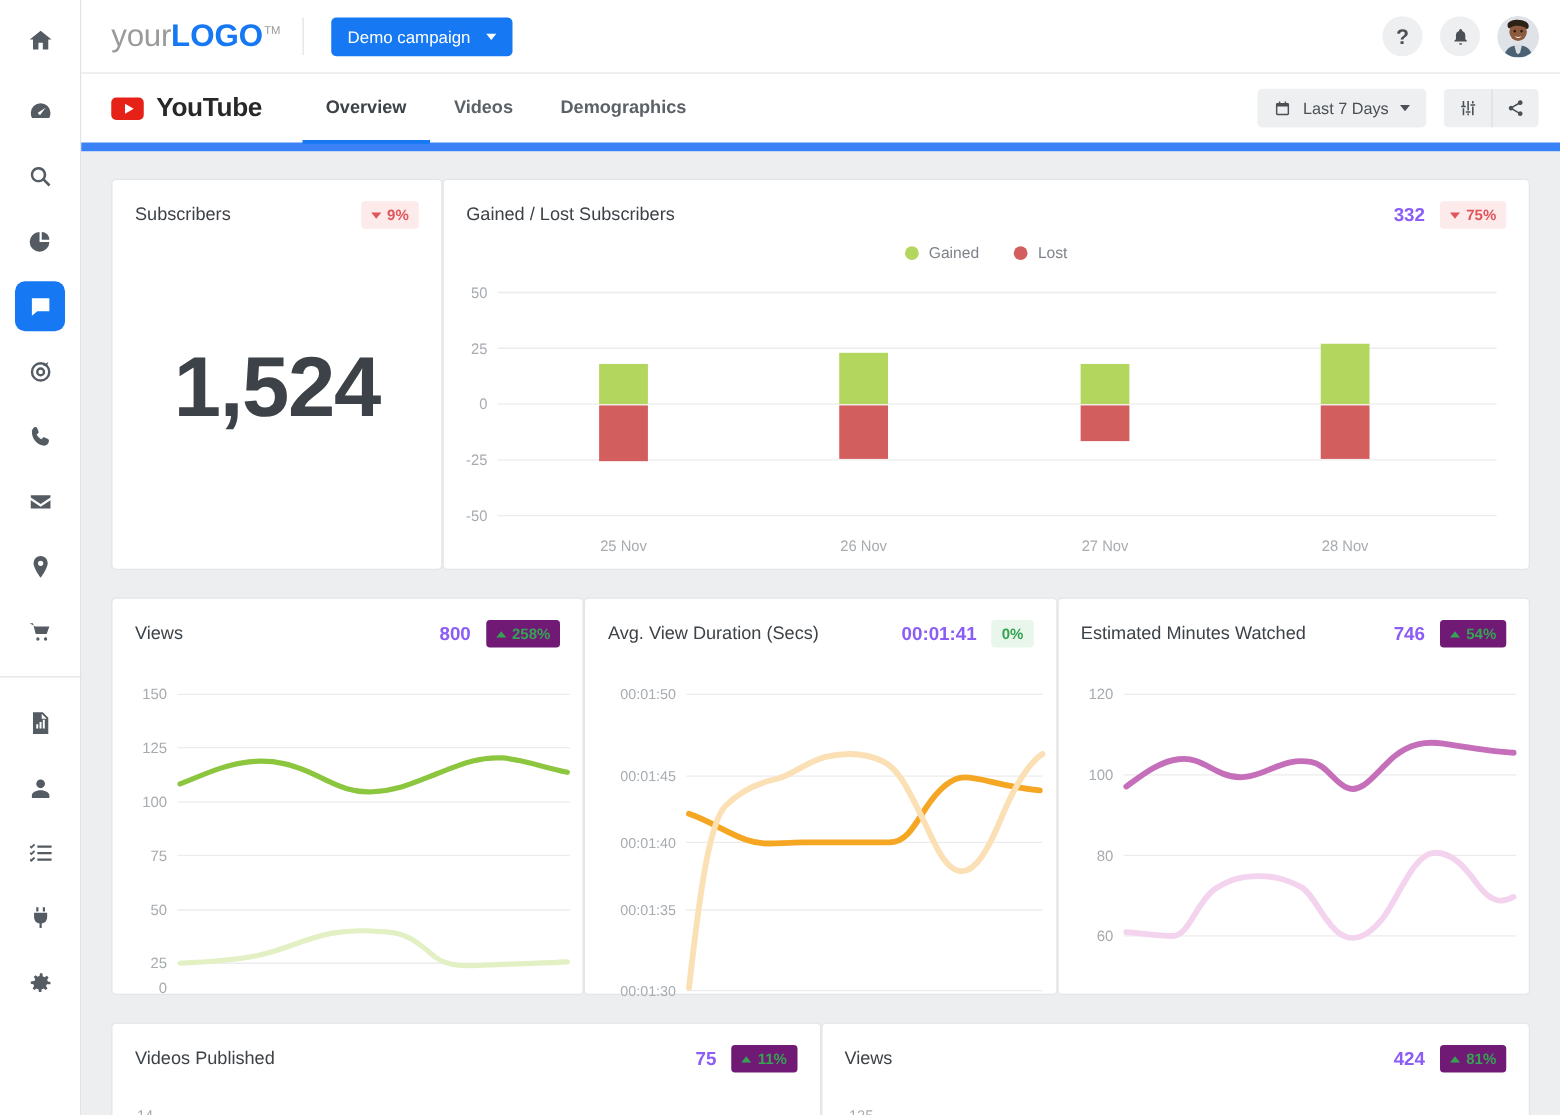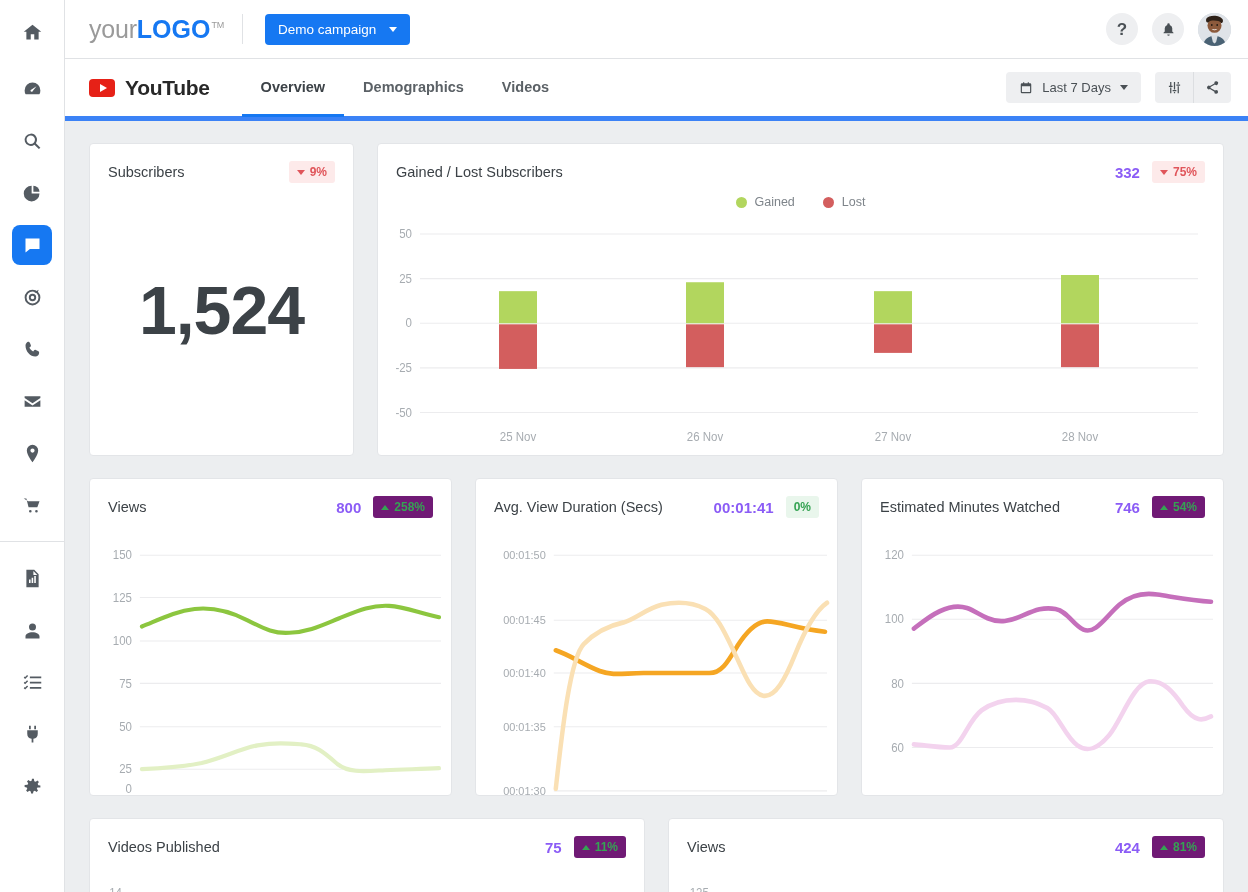--- a/index.html
+++ b/index.html
@@ -58,21 +58,21 @@
   .round-btn svg { width: 15px; height: 15px; fill: #4a5055; }
   .qmark { font-size: 17px; font-weight: 700; color: #4a5055; line-height: 1; }
   .avatar {
     width: 33px; height: 33px; border-radius: 50%; margin-left: 14px;
     overflow: hidden; cursor: pointer; background: #cfd6dd; position: relative;
   }
 
   
   .tabbar {
     height: 62px; min-height: 62px; background: #fff;
-    border-bottom: 5px solid #3b82f6;
+    border-bottom: 7px solid #3b82f6;
     display: flex; align-items: center; padding: 0 17px 0 24px;
   }
   .yt-brand { display: flex; align-items: center; gap: 10px; margin-right: 32px; }
   .yt-play {
     width: 26px; height: 18px; background: #e62117; border-radius: 4px;
     display: flex; align-items: center; justify-content: center;
   }
   .yt-play i { width:0; height:0; border-top:4px solid transparent; border-bottom:4px solid transparent; border-left:7px solid #fff; display:block; margin-left:2px;}
   .yt-name { font-size: 21px; font-weight: 700; color: #282828; letter-spacing: -0.3px; }
   .tabs { display: flex; align-items: center; height: 100%; }
@@ -92,21 +92,21 @@
   .icon-group { display: flex; margin-left: 14px; border-radius: 4px; overflow: hidden; }
   .icon-group button {
     width: 38px; height: 31px; background: #eeeff1; border: none; cursor: pointer;
     display: flex; align-items: center; justify-content: center;
   }
   .icon-group button + button { border-left: 1px solid #dcdee1; }
   .icon-group svg { width: 15px; height: 15px; fill: #4a5055; }
 
   
   .content { flex: 1; overflow: hidden; padding: 22px 24px 0 24px; }
-  .row { display: flex; gap: 23px; margin-bottom: 22px; }
+  .row { display: flex; margin-bottom: 22px; }
 
   .card {
     background: #fff; border: 1px solid #e3e5e8; border-radius: 4px;
     display: flex; flex-direction: column;
   }
   .card-head {
     display: flex; align-items: center; padding: 17px 18px 0 18px;
   }
   .card-title { font-size: 14.5px; color: #3c4247; }
   .card-head-spacer { flex: 1; }
@@ -266,22 +266,22 @@
 
     <div class="tabbar">
       <div class="yt-brand">
         <span class="yt-play">
             <i></i>
           </span>
         <span class="yt-name">YouTube</span>
       </div>
       <div class="tabs">
         <div class="tab active">Overview</div>
+        <div class="tab">Videos</div>
         <div class="tab">Demographics</div>
-        <div class="tab">Videos</div>
       </div>
       <div class="tab-spacer"></div>
       <button class="date-btn">
         <svg viewBox="0 0 24 24">
             <path d="M7 2v2H5a2 2 0 0 0-2 2v13a2 2 0 0 0 2 2h14a2 2 0 0 0 2-2V6a2 2 0 0 0-2-2h-2V2h-2v2H9V2zm-2 7h14v10H5z"></path>
           </svg>
         <span>Last 7 Days</span>
         <span class="caret-d"></span>
       </button>
       <div class="icon-group">

